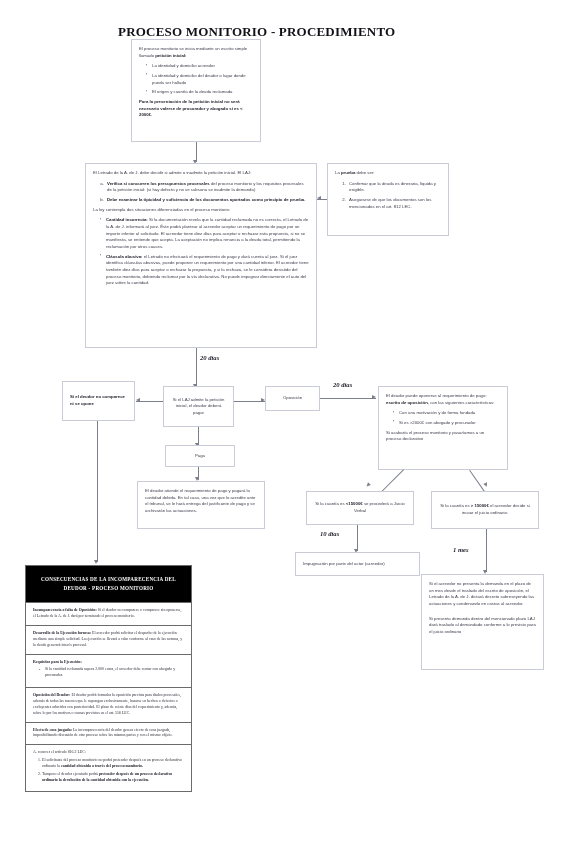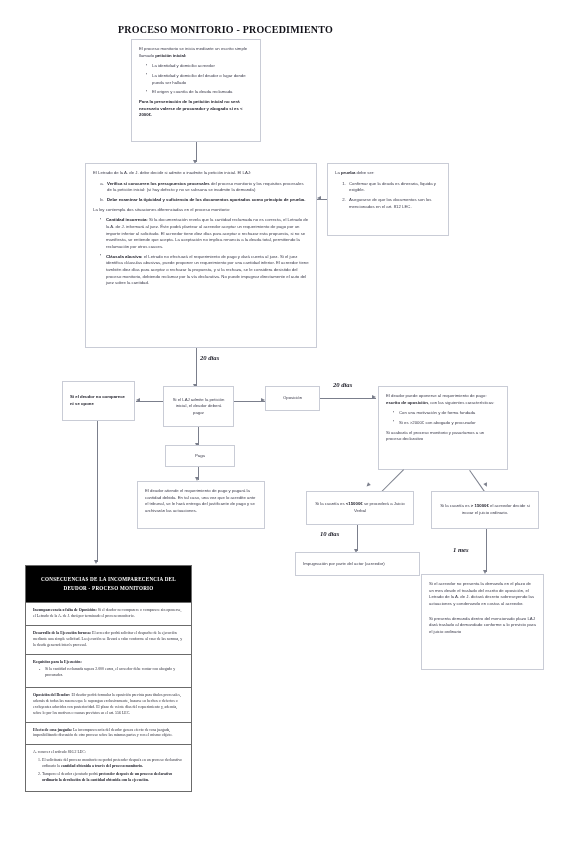--- a/index.html
+++ b/index.html
@@ -28,21 +28,21 @@
     background: #ffffff;
     padding: 6px 7px;
     font-size: 4.3px;
     line-height: 1.55;
     color: #3a3a4a;
   }
   .title {
     position: absolute;
     font-family: "Liberation Serif", serif;
     font-weight: bold;
-    font-size: 10px;
+    font-size: 13px;
     letter-spacing: 0.2px;
     color: #111118;
   }
   .b { font-weight: bold; color: #23232e; }
   p { margin: 0 0 4px 0; }
   p:last-child { margin-bottom: 0; }
   ul {
     margin: 3px 0 3px 0;
     padding-left: 8px;
     list-style: none;

